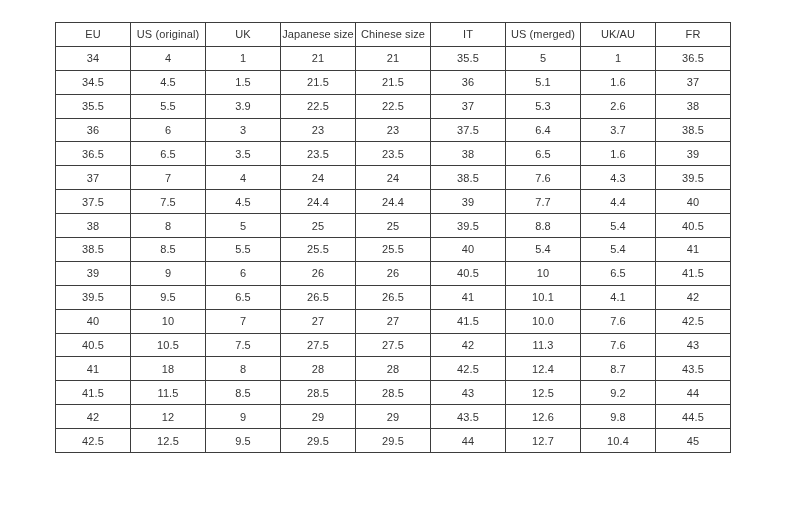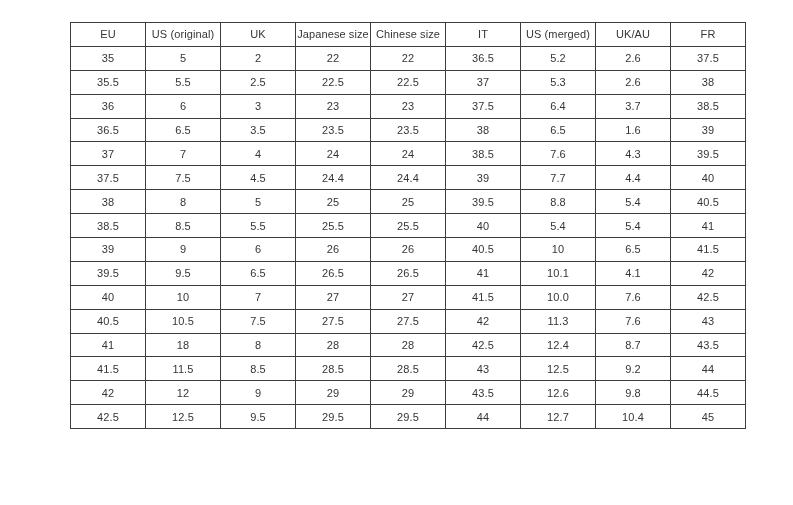--- a/index.html
+++ b/index.html
@@ -9,21 +9,21 @@
   }
   body {
     width: 793px;
     height: 505px;
     position: relative;
     font-family: "Liberation Sans", "DejaVu Sans", sans-serif;
     overflow: hidden;
   }
   .size-table {
     position: absolute;
-    left: 70px;
+    left: 55px;
     top: 22px;
     width: 676px;
     border-collapse: collapse;
     table-layout: fixed;
   }
   .size-table th,
   .size-table td {
     border: 1px solid #3d3d3d;
     height: 22.9px;
     padding: 0;
@@ -49,34 +49,45 @@
         <th>Japanese size</th>
         <th>Chinese size</th>
         <th>IT</th>
         <th>US (merged)</th>
         <th>UK/AU</th>
         <th>FR</th>
       </tr>
   </thead>
   <tbody>
       <tr>
-        <td>35</td>
+        <td>34</td>
+        <td>4</td>
+        <td>1</td>
+        <td>21</td>
+        <td>21</td>
+        <td>35.5</td>
         <td>5</td>
-        <td>2</td>
-        <td>22</td>
-        <td>22</td>
+        <td>1</td>
         <td>36.5</td>
-        <td>5.2</td>
-        <td>2.6</td>
-        <td>37.5</td>
+      </tr>
+      <tr>
+        <td>34.5</td>
+        <td>4.5</td>
+        <td>1.5</td>
+        <td>21.5</td>
+        <td>21.5</td>
+        <td>36</td>
+        <td>5.1</td>
+        <td>1.6</td>
+        <td>37</td>
       </tr>
       <tr>
         <td>35.5</td>
         <td>5.5</td>
-        <td>2.5</td>
+        <td>3.9</td>
         <td>22.5</td>
         <td>22.5</td>
         <td>37</td>
         <td>5.3</td>
         <td>2.6</td>
         <td>38</td>
       </tr>
       <tr>
         <td>36</td>
         <td>6</td>

